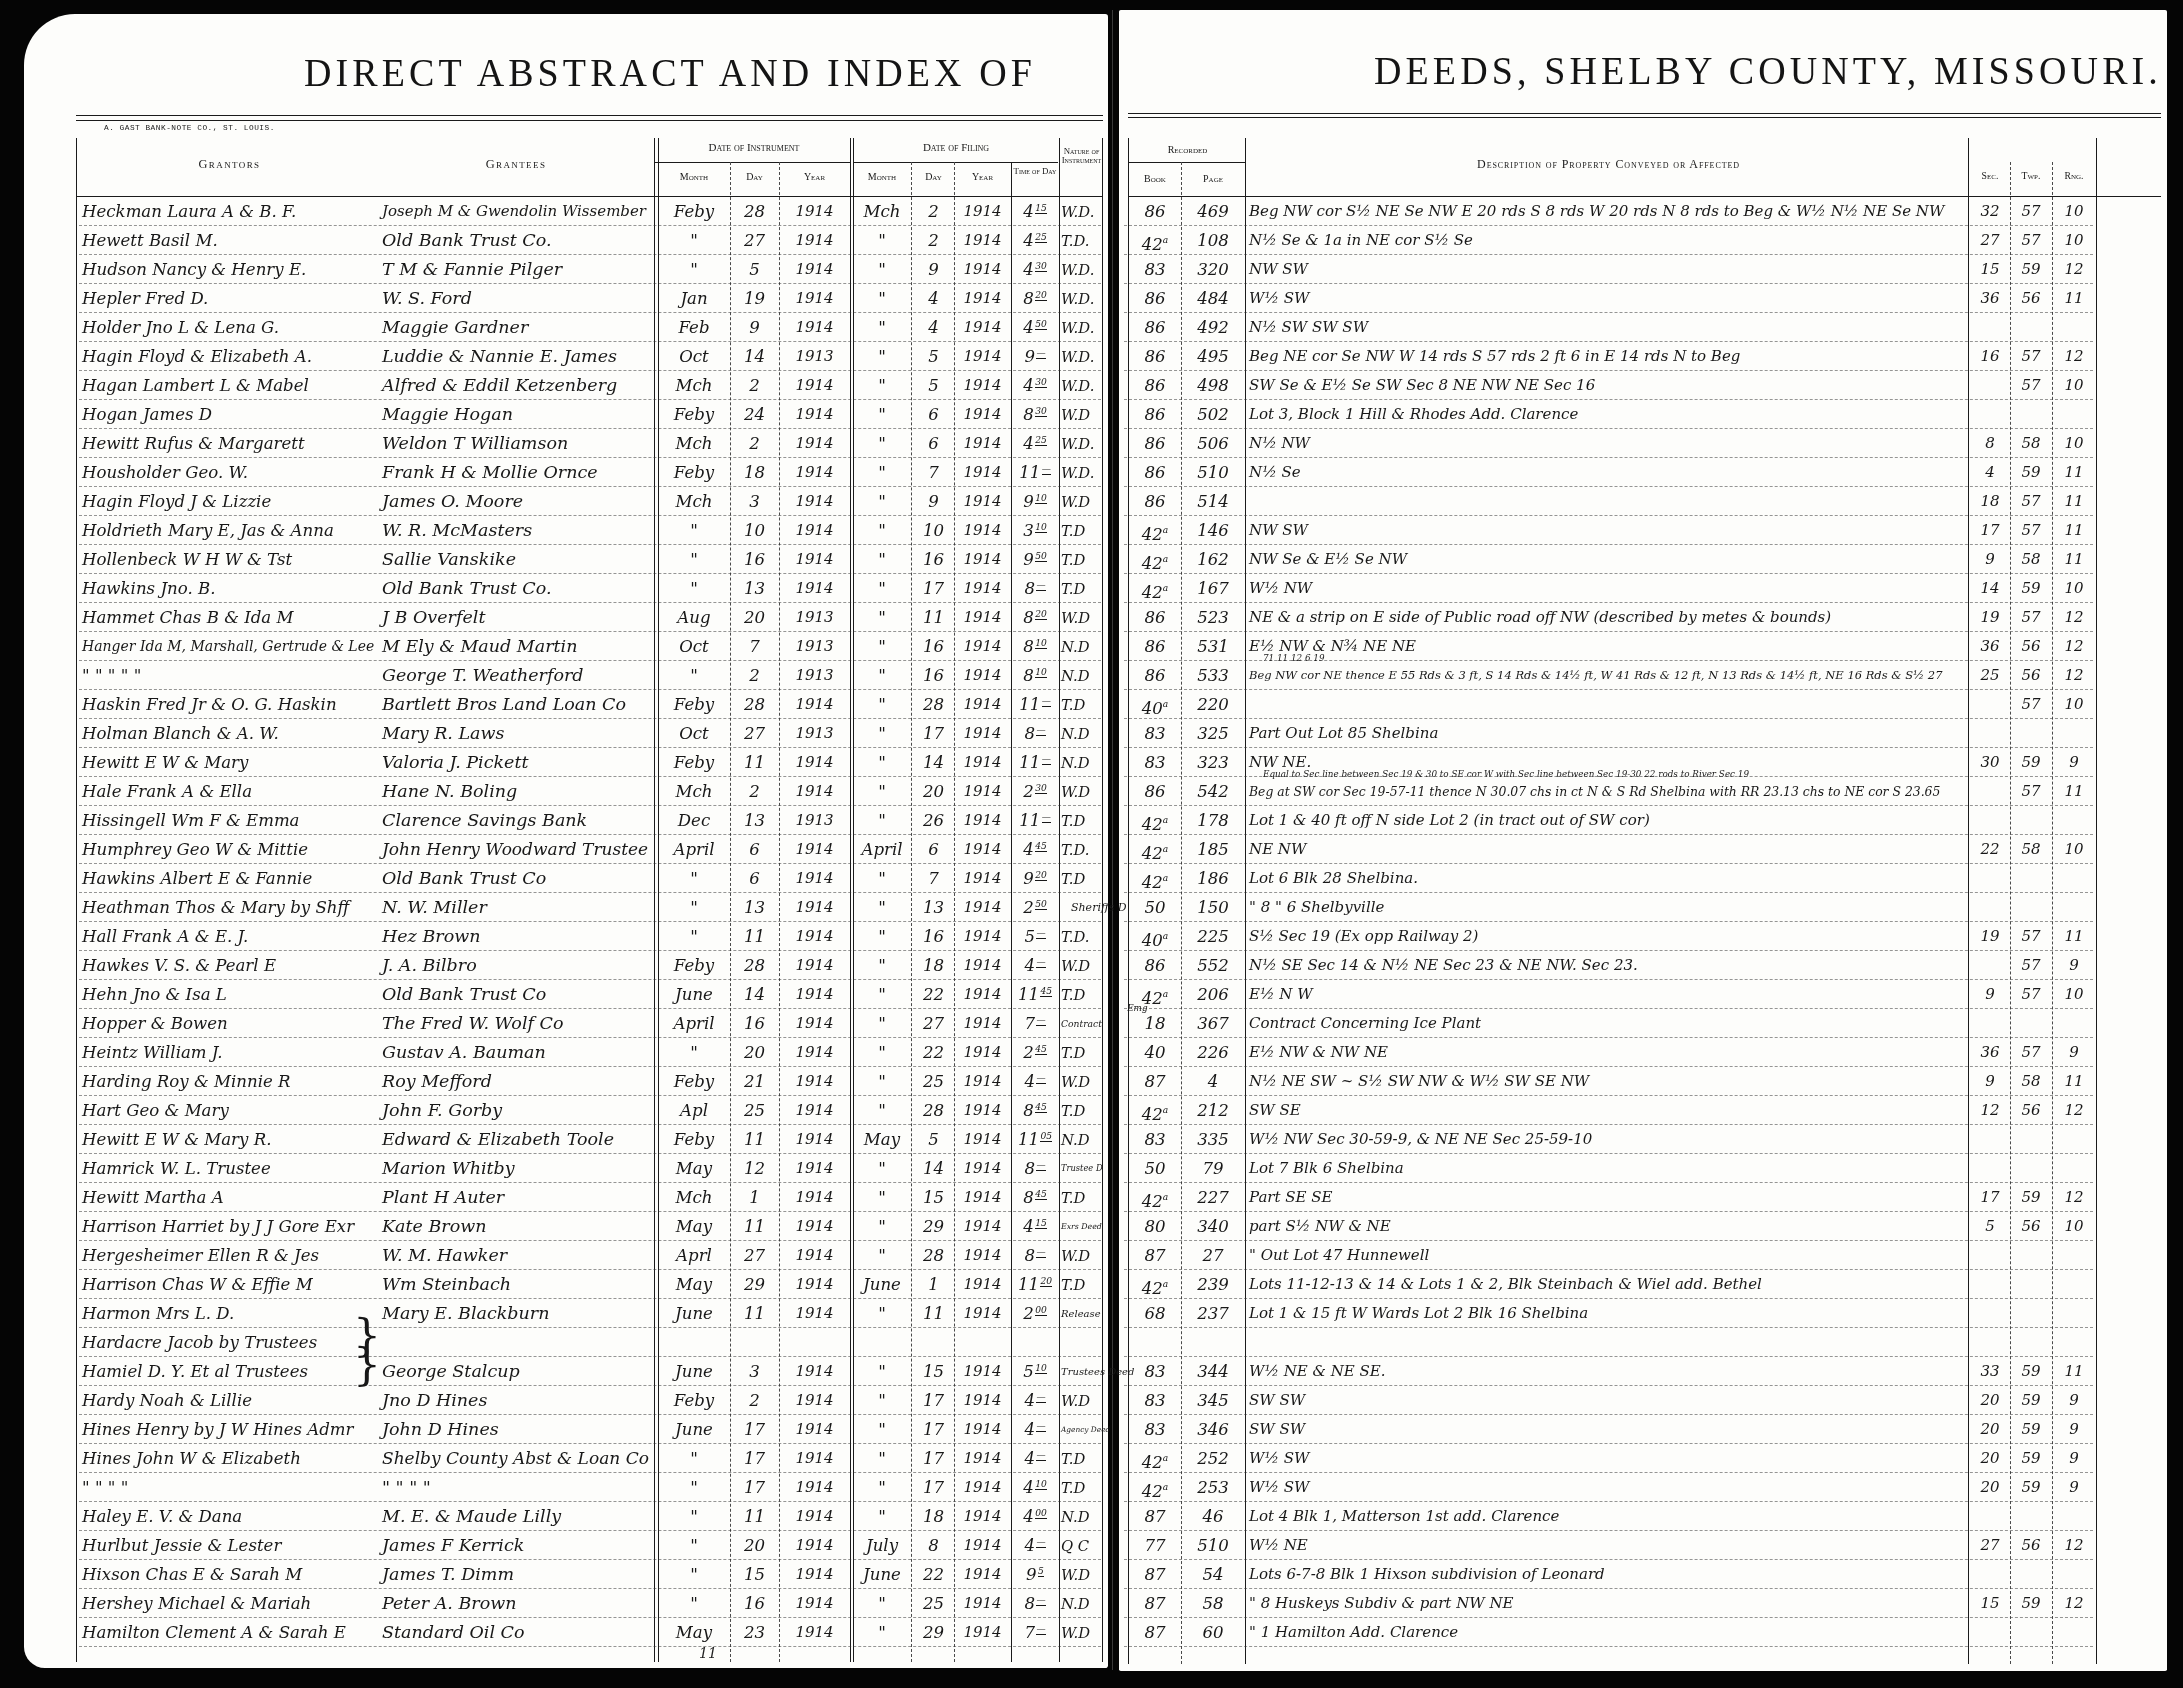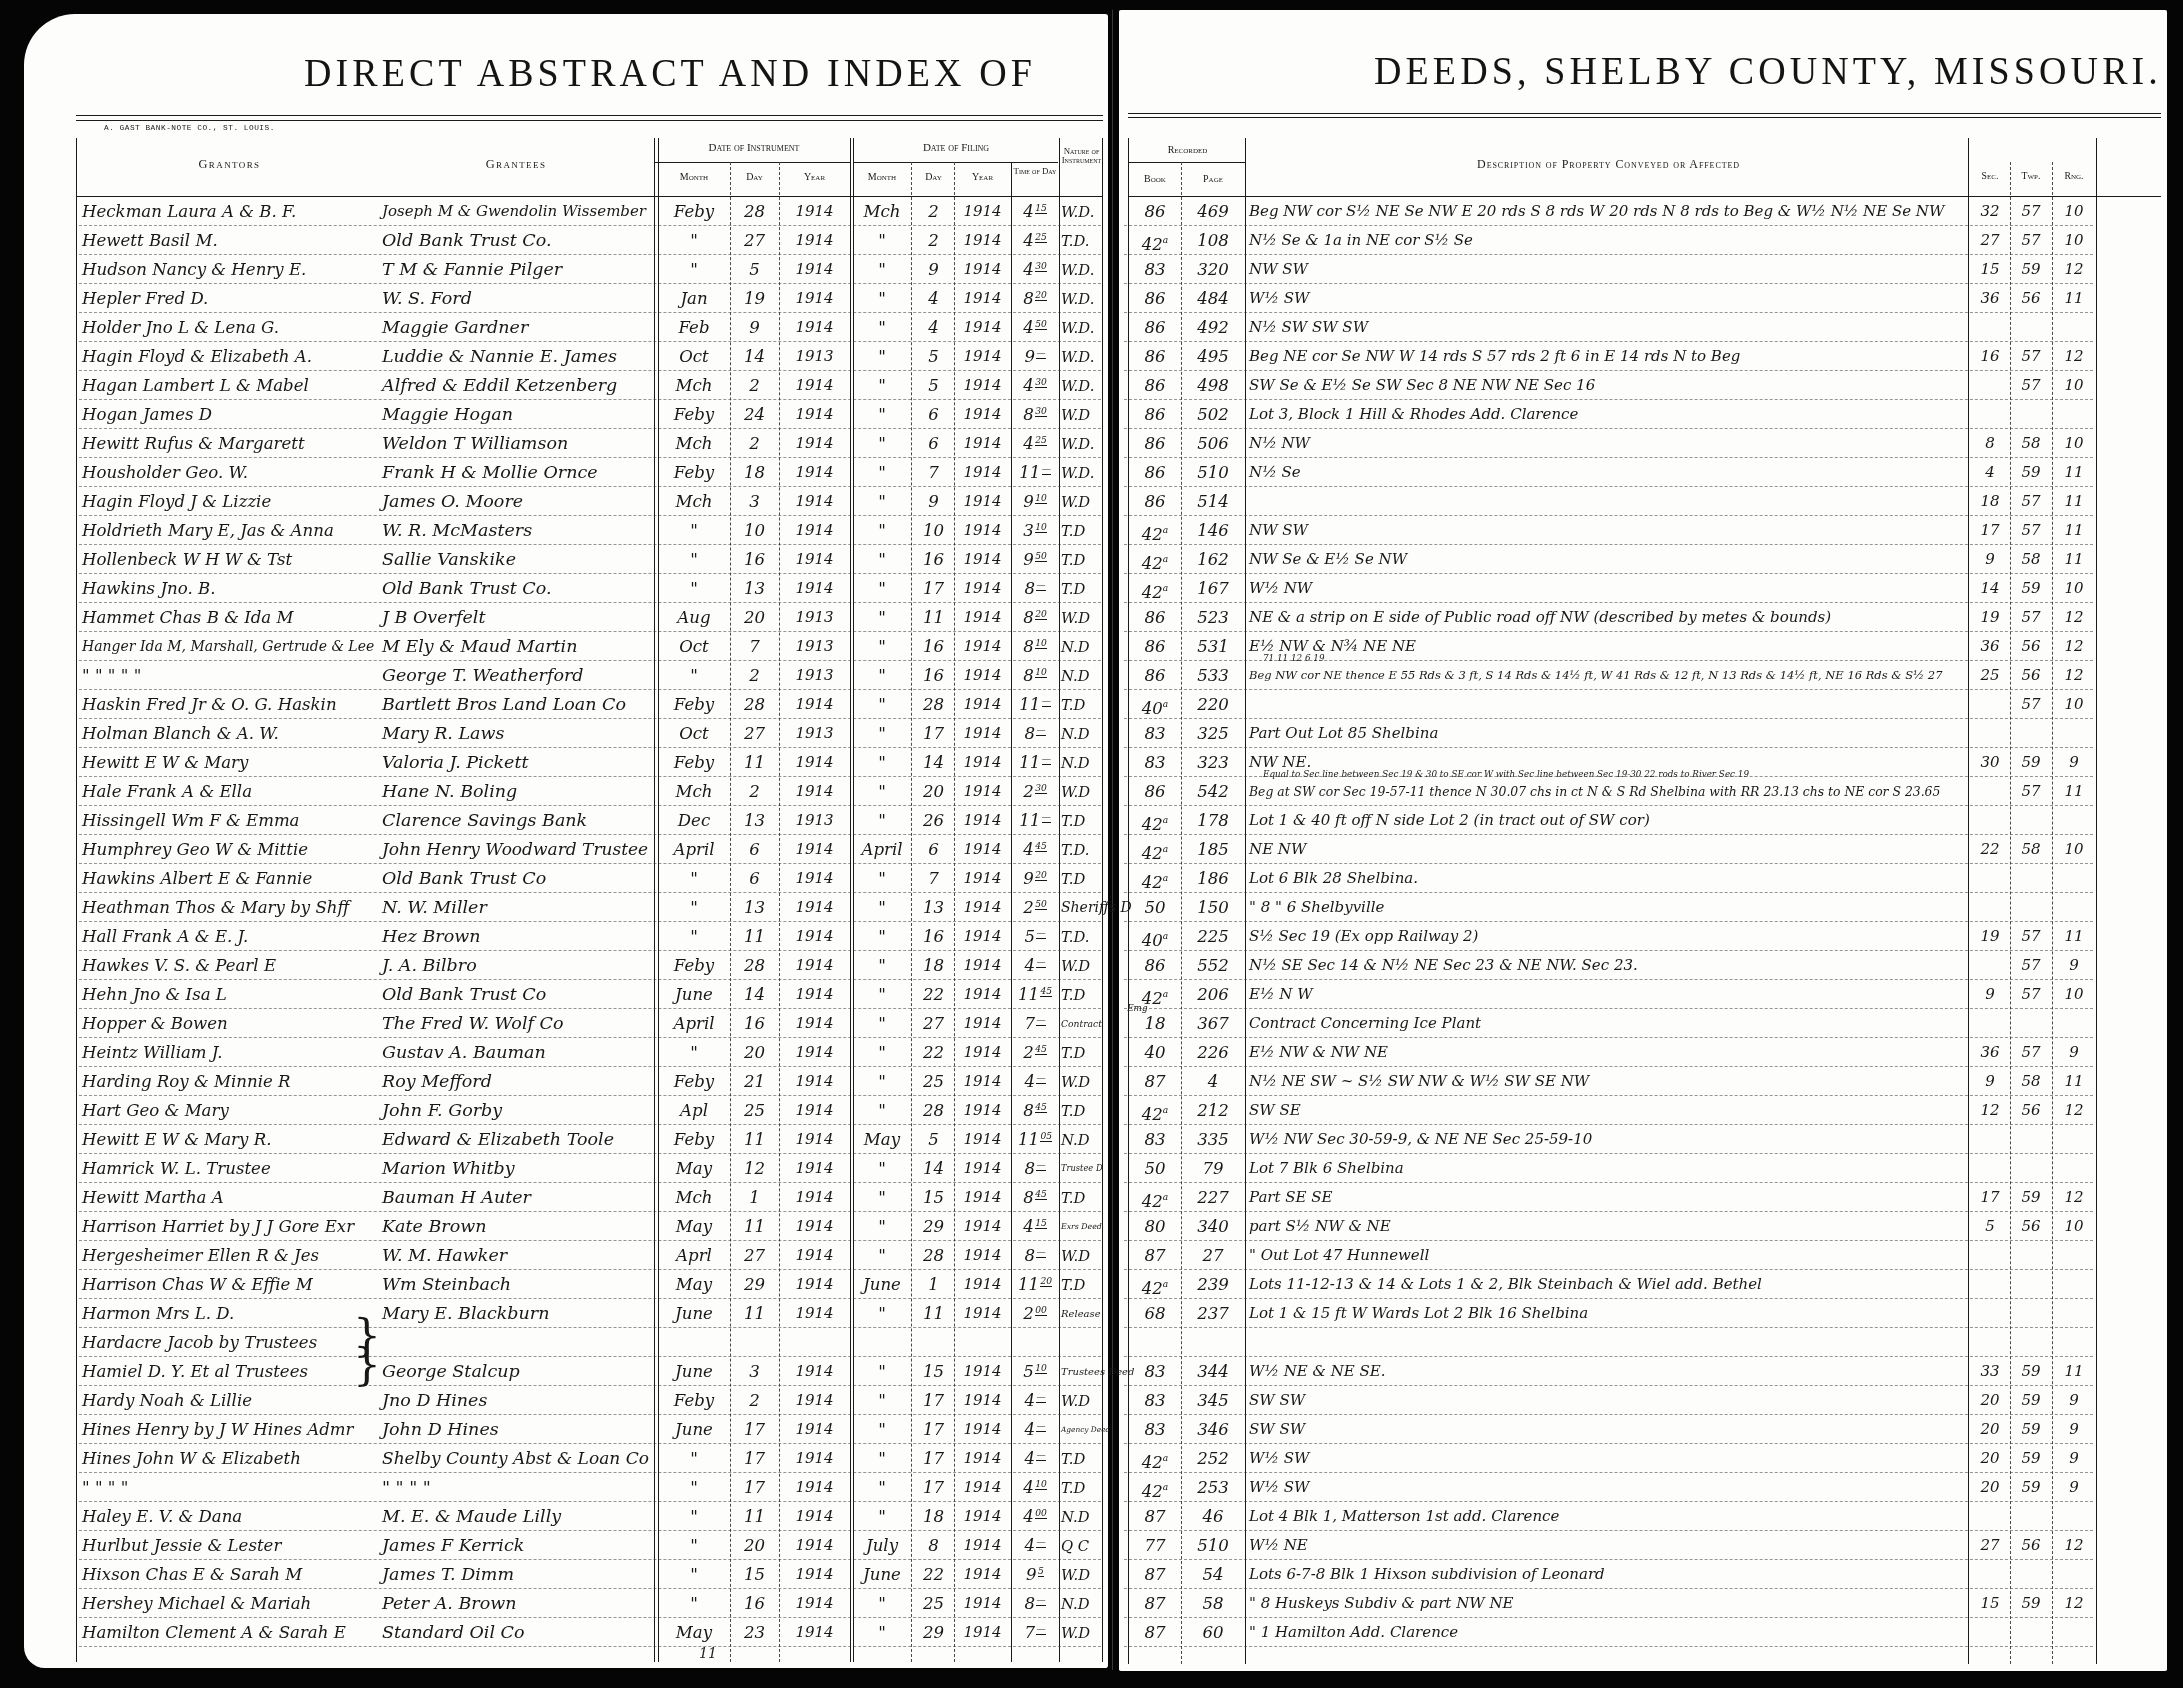--- a/index.html
+++ b/index.html
@@ -606,21 +606,21 @@
       <div class="row">
     <span class="cell c-g1">Heathman Thos &amp; Mary by Shff</span>
     <span class="cell c-g2">N. W. Miller</span>
     <span class="cell c-im">"</span>
     <span class="cell c-id">13</span>
     <span class="cell c-iy">1914</span>
     <span class="cell c-fm">"</span>
     <span class="cell c-fd">13</span>
     <span class="cell c-fy">1914</span>
     <span class="cell c-t"><span>2</span><span class="mins">50</span></span>
-    <span class="cell c-n" style="font-size: 14px;">Sheriffs D</span>
+    <span class="cell c-n" style="font-size: 11px; padding-left: 10px;">Sheriffs D</span>
     <span class="cell c-bk">50</span>
     <span class="cell c-pg">150</span>
     <span class="cell c-d">" 8  " 6      Shelbyville</span>
     <span class="cell c-sec"></span>
     <span class="cell c-twp"></span>
     <span class="cell c-rng"></span>
     <span class="rl"></span>
     <span class="rr"></span>
   </div>
       <div class="row">
@@ -798,21 +798,21 @@
     <span class="cell c-pg">79</span>
     <span class="cell c-d">Lot 7 Blk 6  Shelbina</span>
     <span class="cell c-sec"></span>
     <span class="cell c-twp"></span>
     <span class="cell c-rng"></span>
     <span class="rl"></span>
     <span class="rr"></span>
   </div>
       <div class="row">
     <span class="cell c-g1">Hewitt Martha A</span>
-    <span class="cell c-g2">Bauman H Auter</span>
+    <span class="cell c-g2">Plant H Auter</span>
     <span class="cell c-im">Mch</span>
     <span class="cell c-id">1</span>
     <span class="cell c-iy">1914</span>
     <span class="cell c-fm">"</span>
     <span class="cell c-fd">15</span>
     <span class="cell c-fy">1914</span>
     <span class="cell c-t"><span>8</span><span class="mins">45</span></span>
     <span class="cell c-n">T.D</span>
     <span class="cell c-bk">42<sup>a</sup></span>
     <span class="cell c-pg">227</span>

